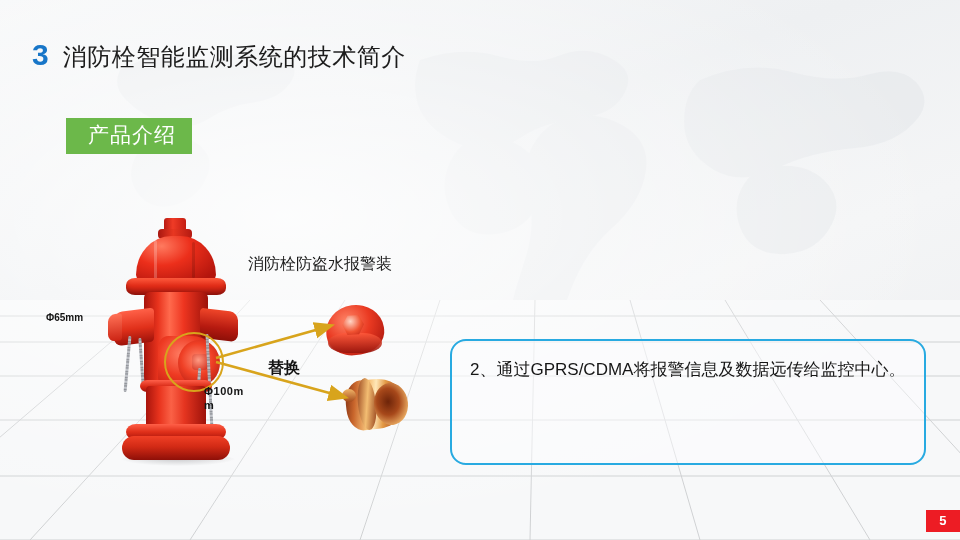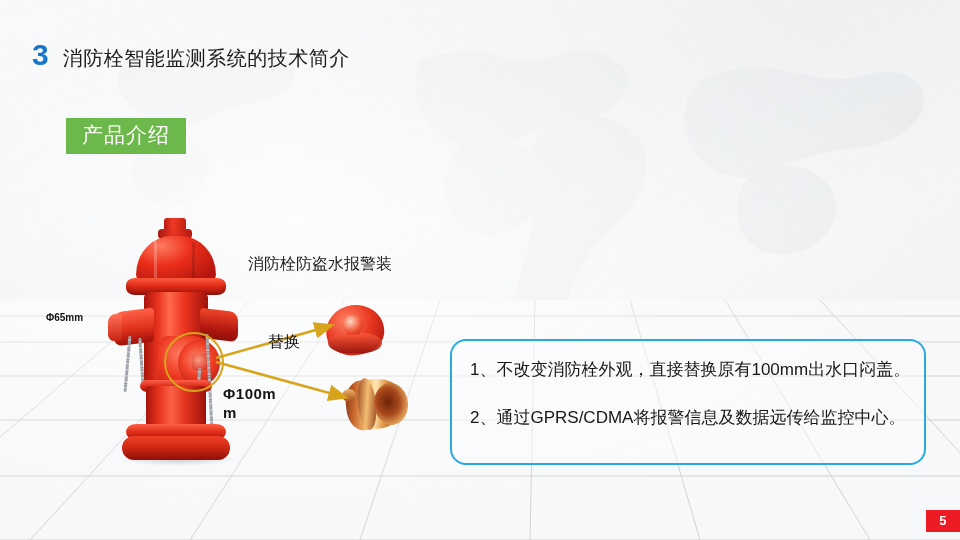--- a/index.html
+++ b/index.html
@@ -47,35 +47,35 @@
     align-items: baseline;
     gap: 14px;
   }
   .title-number {
     font-size: 30px;
     font-weight: bold;
     color: #1876c8;
     line-height: 1;
   }
   .title-text {
-    font-size: 20px;
+    font-size: 24px;
     color: #1c1c1c;
     line-height: 1;
     letter-spacing: 0.5px;
   }
 
   
   .badge {
     position: absolute;
     left: 66px;
     top: 118px;
     background: #6cb84a;
     color: #ffffff;
     font-size: 21px;
-    padding: 5px 16px 7px 16px;
+    padding: 5px 16px 7px 22px;
     letter-spacing: 1px;
     line-height: 1.15;
   }
 
   
   .hydrant {
     position: absolute;
     left: 96px;
     top: 218px;
     width: 160px;
@@ -275,32 +275,32 @@
     position: absolute;
     left: 46px; top: 312px;
     font-size: 10px;
     color: #141414;
     font-weight: 600;
   }
   .label-d100 {
     position: absolute;
     left: 204px; top: 385px;
     width: 56px;
-    font-size: 15px;
+    font-size: 11px;
     color: #141414;
     font-weight: 600;
     line-height: 1.25;
     letter-spacing: 0.5px;
-    margin-left: 19px;
   }
   .label-replace {
     position: absolute;
-    left: 268px; top: 332px;
+    left: 268px; top: 358px;
     font-size: 16px;
     color: #141414;
+    font-weight: bold;
   }
 
   
   .info-box {
     position: absolute;
     left: 450px; top: 339px;
     width: 476px;
     height: 126px;
     border: 2px solid #28aae1;
     border-radius: 16px;
@@ -430,19 +430,18 @@
     <div>消防栓防盗水报警装</div>
   </div>
   <div class="label-d65">Φ65mm</div>
   <div class="label-d100">
     <div>Φ100m</div>
     <div>m</div>
   </div>
   <div class="label-replace">替换</div>
 
   <div class="info-box">
-    <div class="info-line">1、不改变消防栓外观，直接替换原有100mm出水口闷盖。</div>
     <div class="info-line">2、通过GPRS/CDMA将报警信息及数据远传给监控中心。</div>
   </div>
 
   <div class="page-badge">5</div>
 
 </div>
 
 </body></html>

